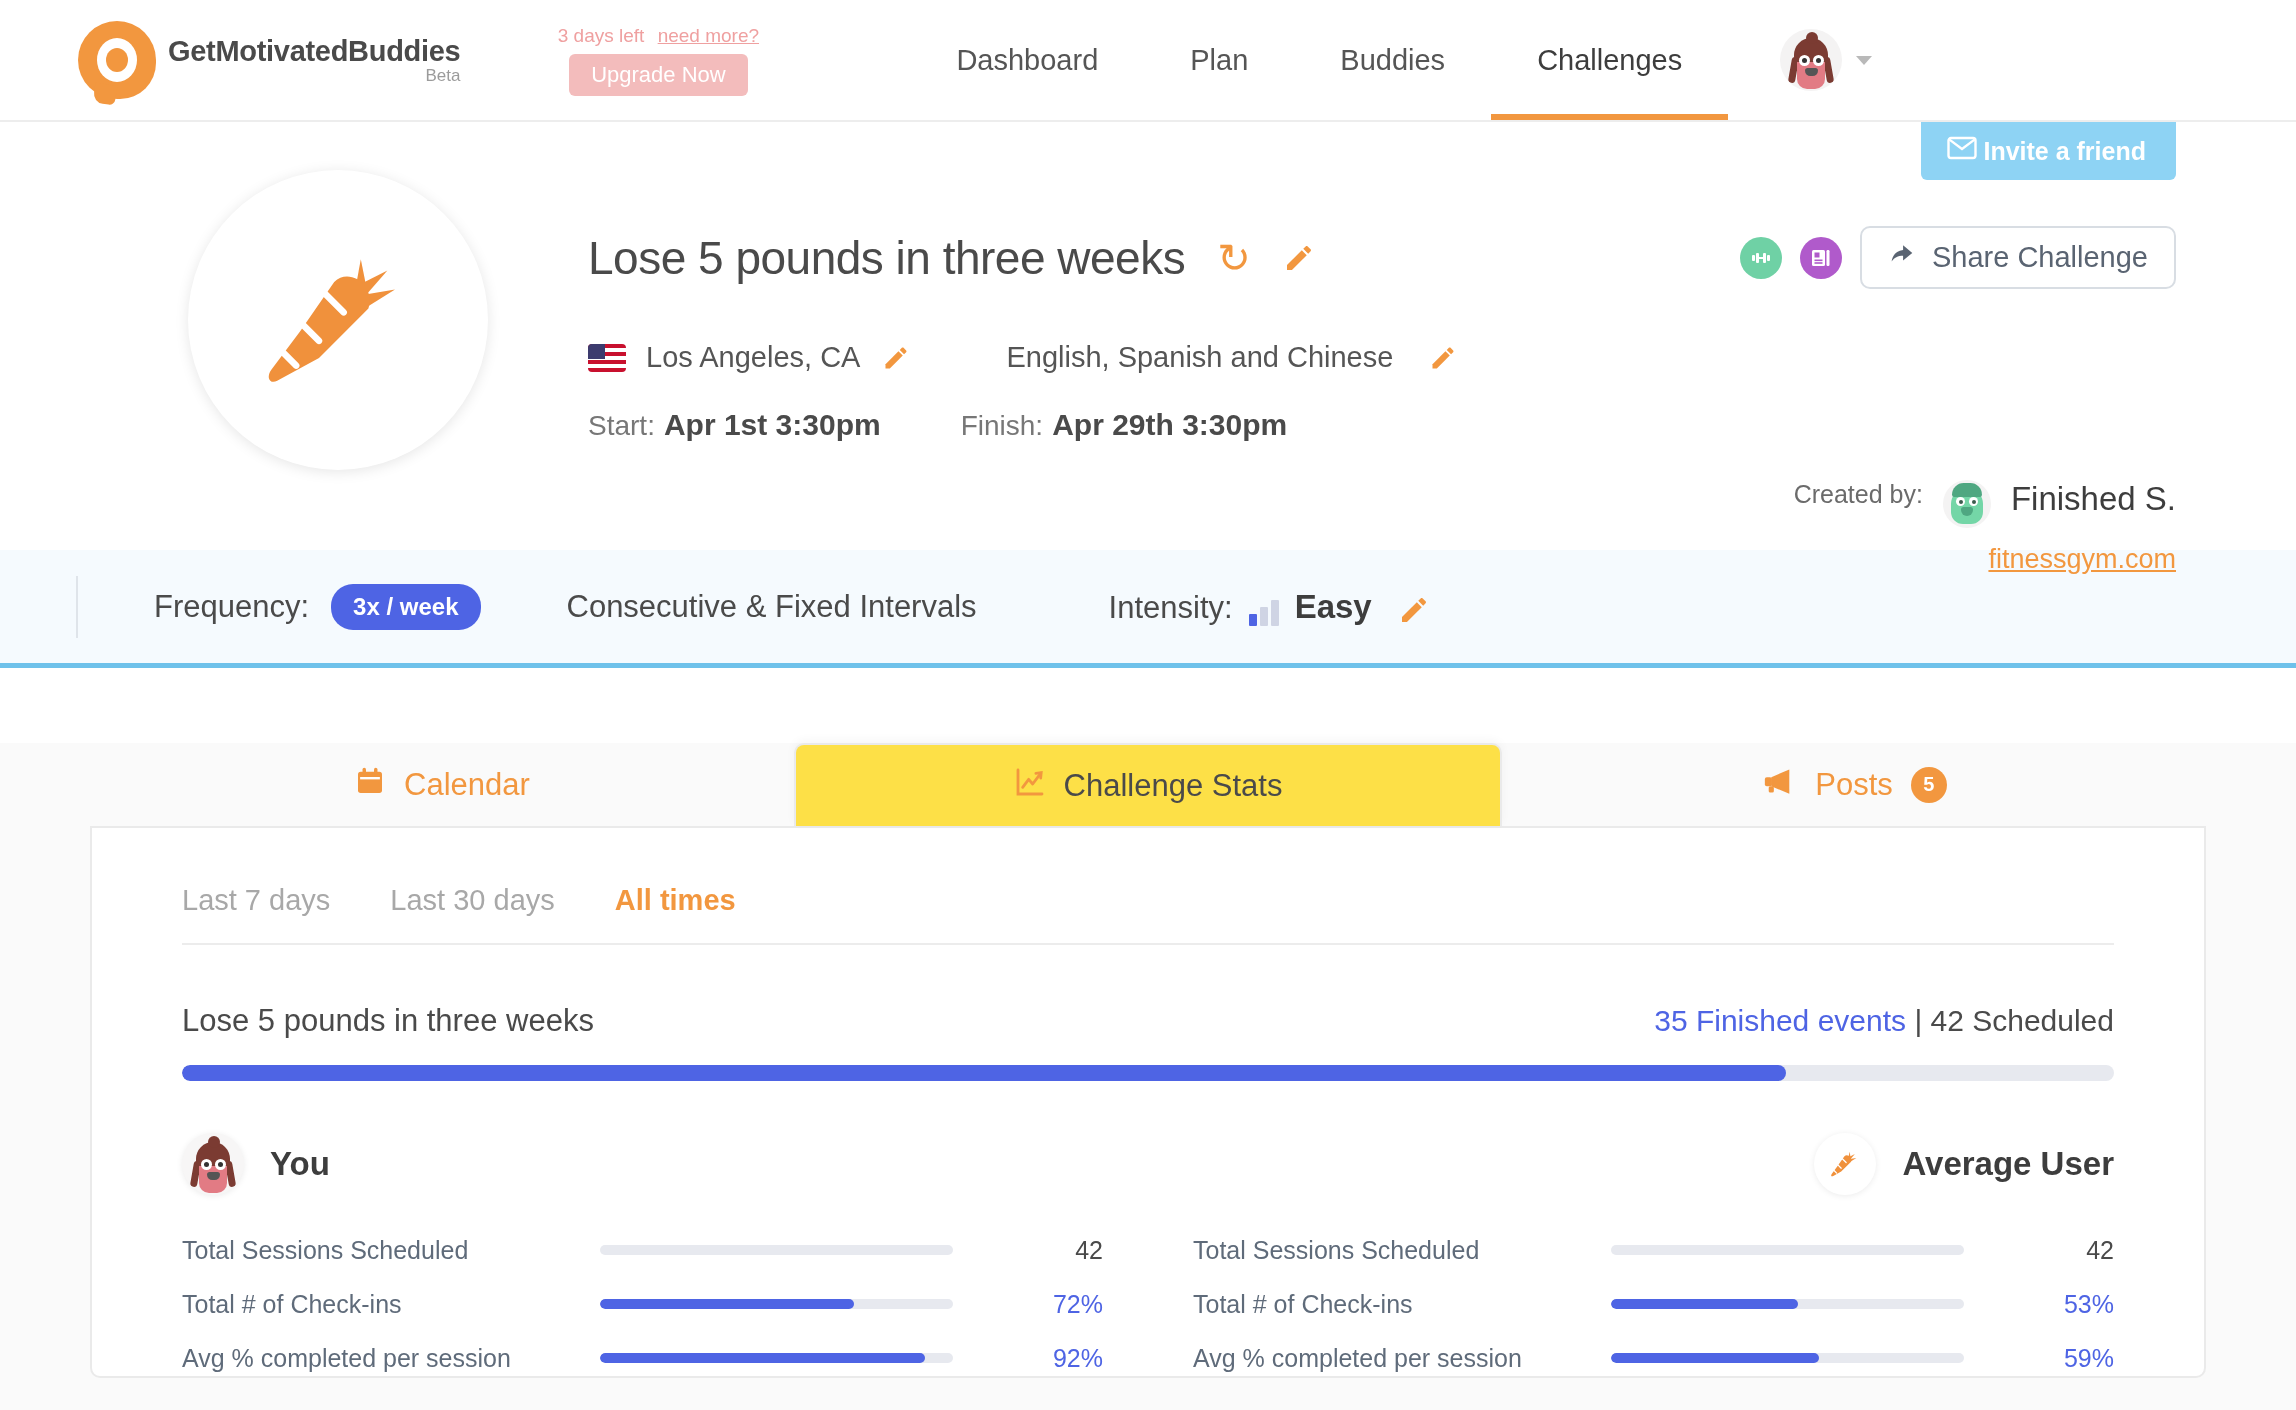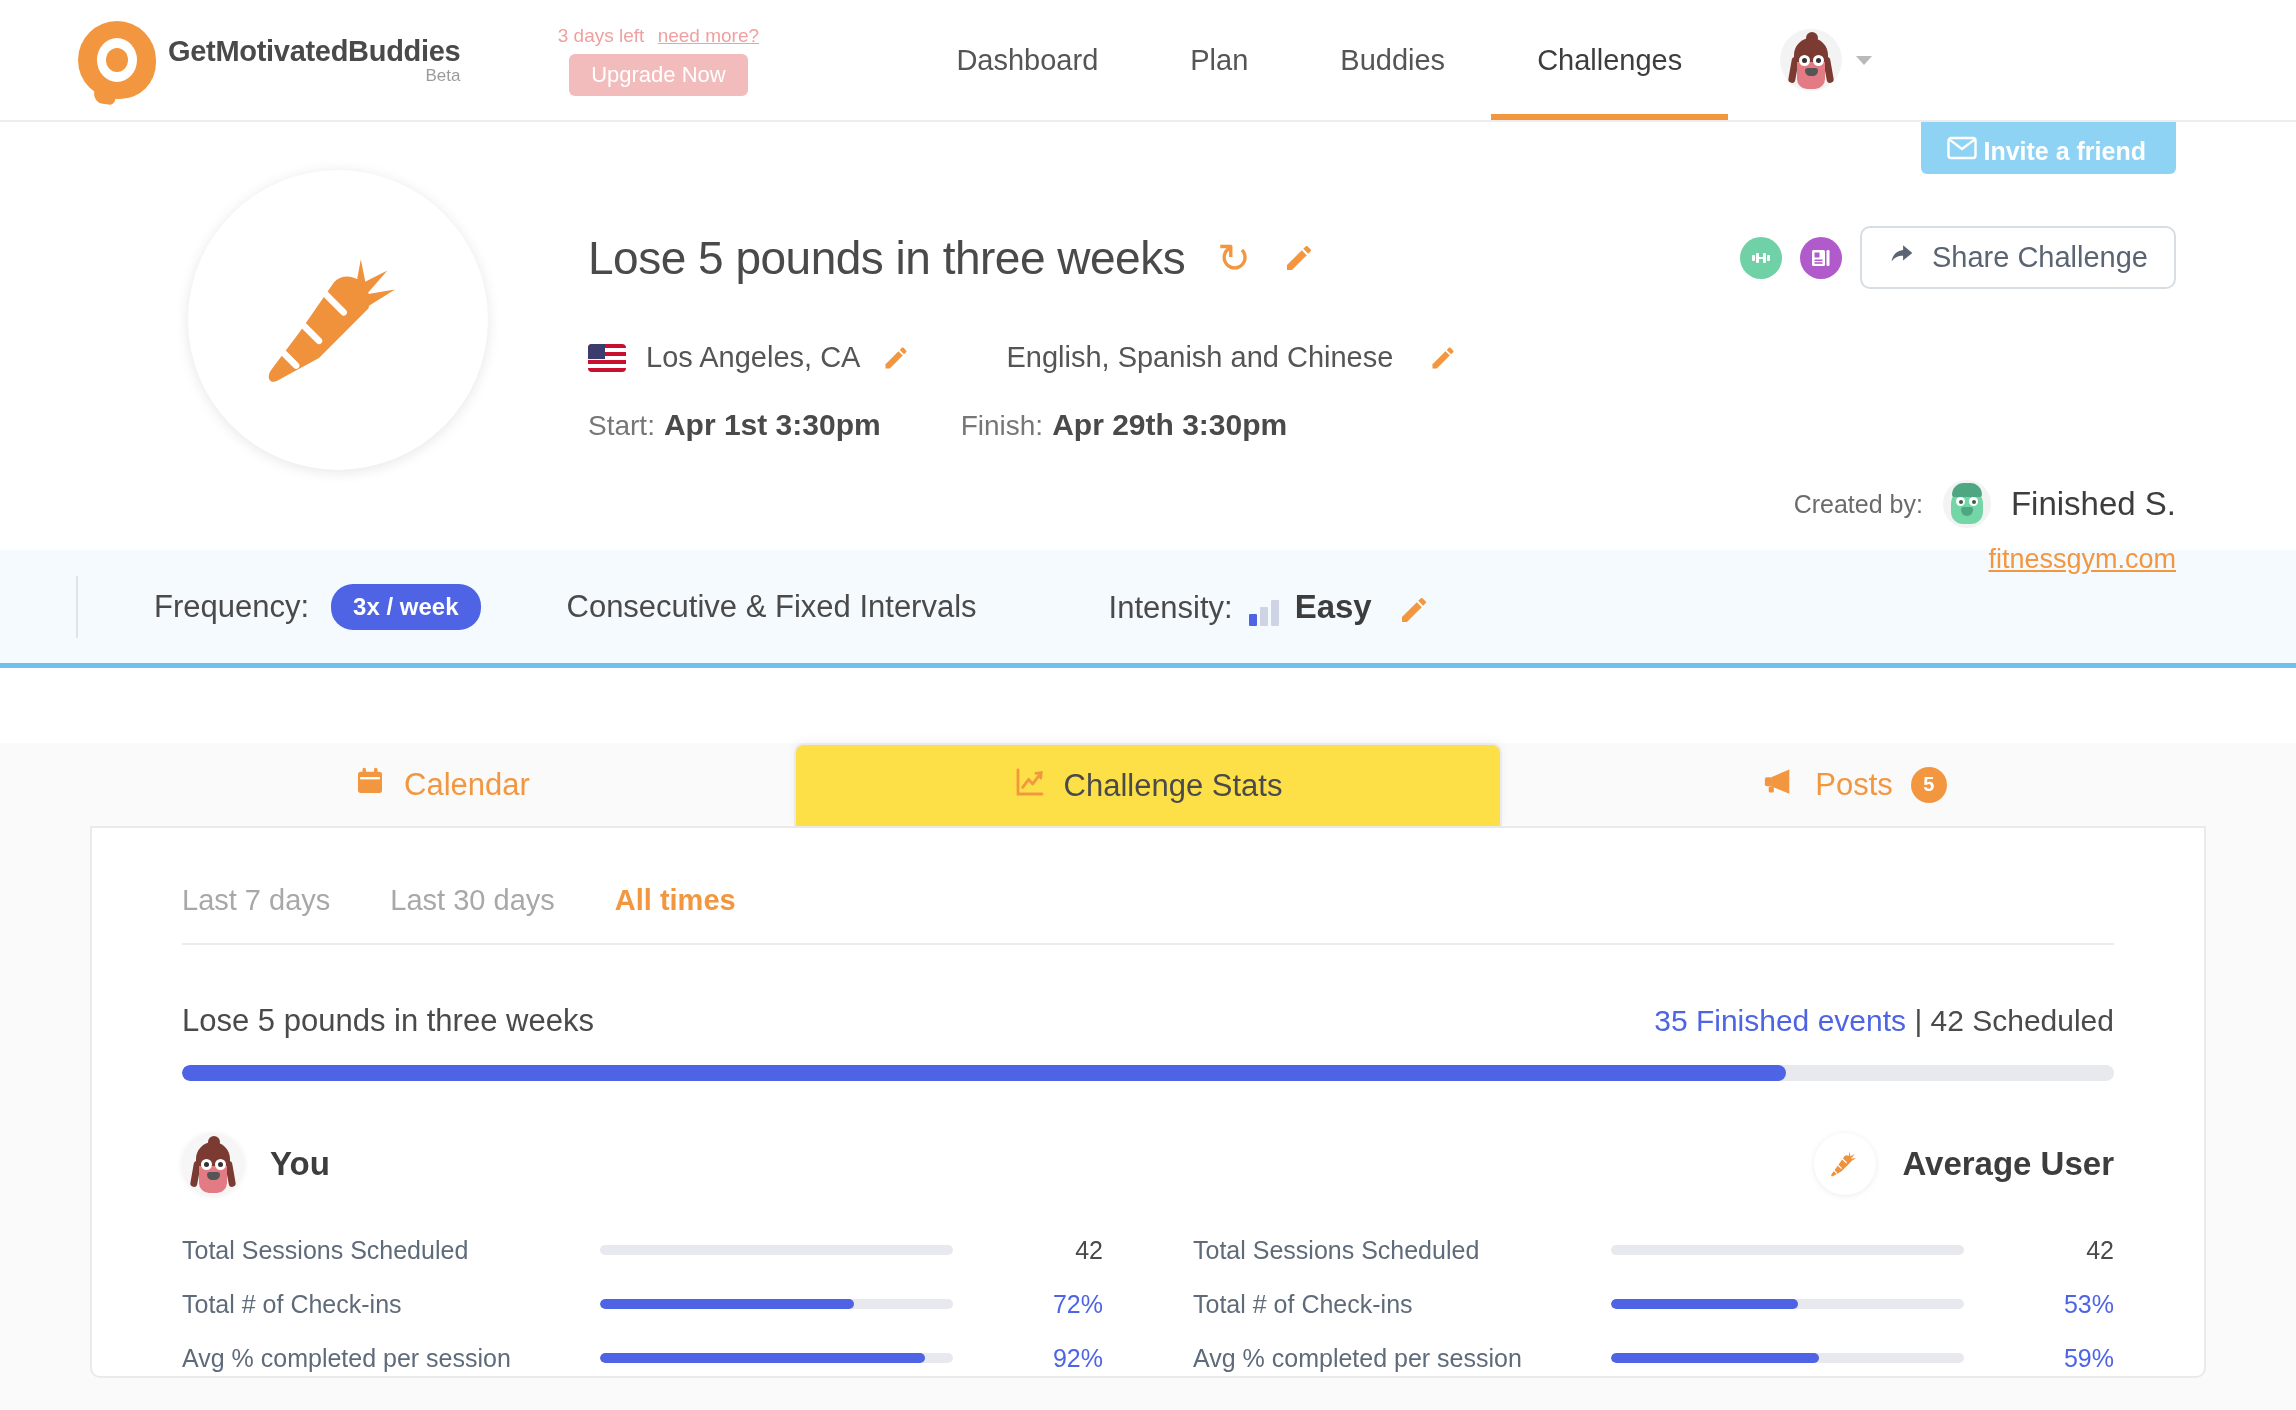--- a/index.html
+++ b/index.html
@@ -140,21 +140,21 @@
   }
 
   
   .invite-btn {
     position: absolute;
     right: 120px; top: 122px;
     background: #8ED3F4;
     border: none;
     color: #ffffff;
     font-size: 25px; font-weight: bold;
-    padding: 14px 30px 8px 26px;
+    padding: 14px 30px 14px 26px;
     border-radius: 0 0 6px 6px;
     display: flex; align-items: center; gap: 6px;
     cursor: pointer;
     font-family: "Liberation Sans", sans-serif;
     z-index: 5;
   }
 
   
   .challenge-header {
     position: relative;
@@ -224,21 +224,21 @@
   .meta-lang { margin-left: 96px; }
 
   .dates-row { display: flex; margin-top: 34px; }
   .date-label { font-size: 28px; color: #777; }
   .date-value { font-size: 30px; color: #4a4a4a; font-weight: bold; margin-left: 9px; }
   .date-block-2 { margin-left: 80px; }
 
   .created-block {
     position: absolute; right: 120px; top: 358px; text-align: right;
   }
-  .created-line { display: flex; align-items: center; justify-content: flex-end; margin-left: 36px; }
+  .created-line { display: flex; justify-content: flex-end; margin-left: 36px; }
   .created-label { font-size: 25px; color: #6b6b6b; }
   .creator-avatar {
     width: 48px; height: 48px; border-radius: 50%;
     background: #f4f3f3; margin: 0 20px; position: relative; overflow: hidden;
     flex: 0 0 auto;
   }
   .av-green .gbody {
     position:absolute; left:8px; top:8px; width:32px; height:36px;
     background:#74D6A7; border-radius: 16px 16px 12px 12px;
   }

